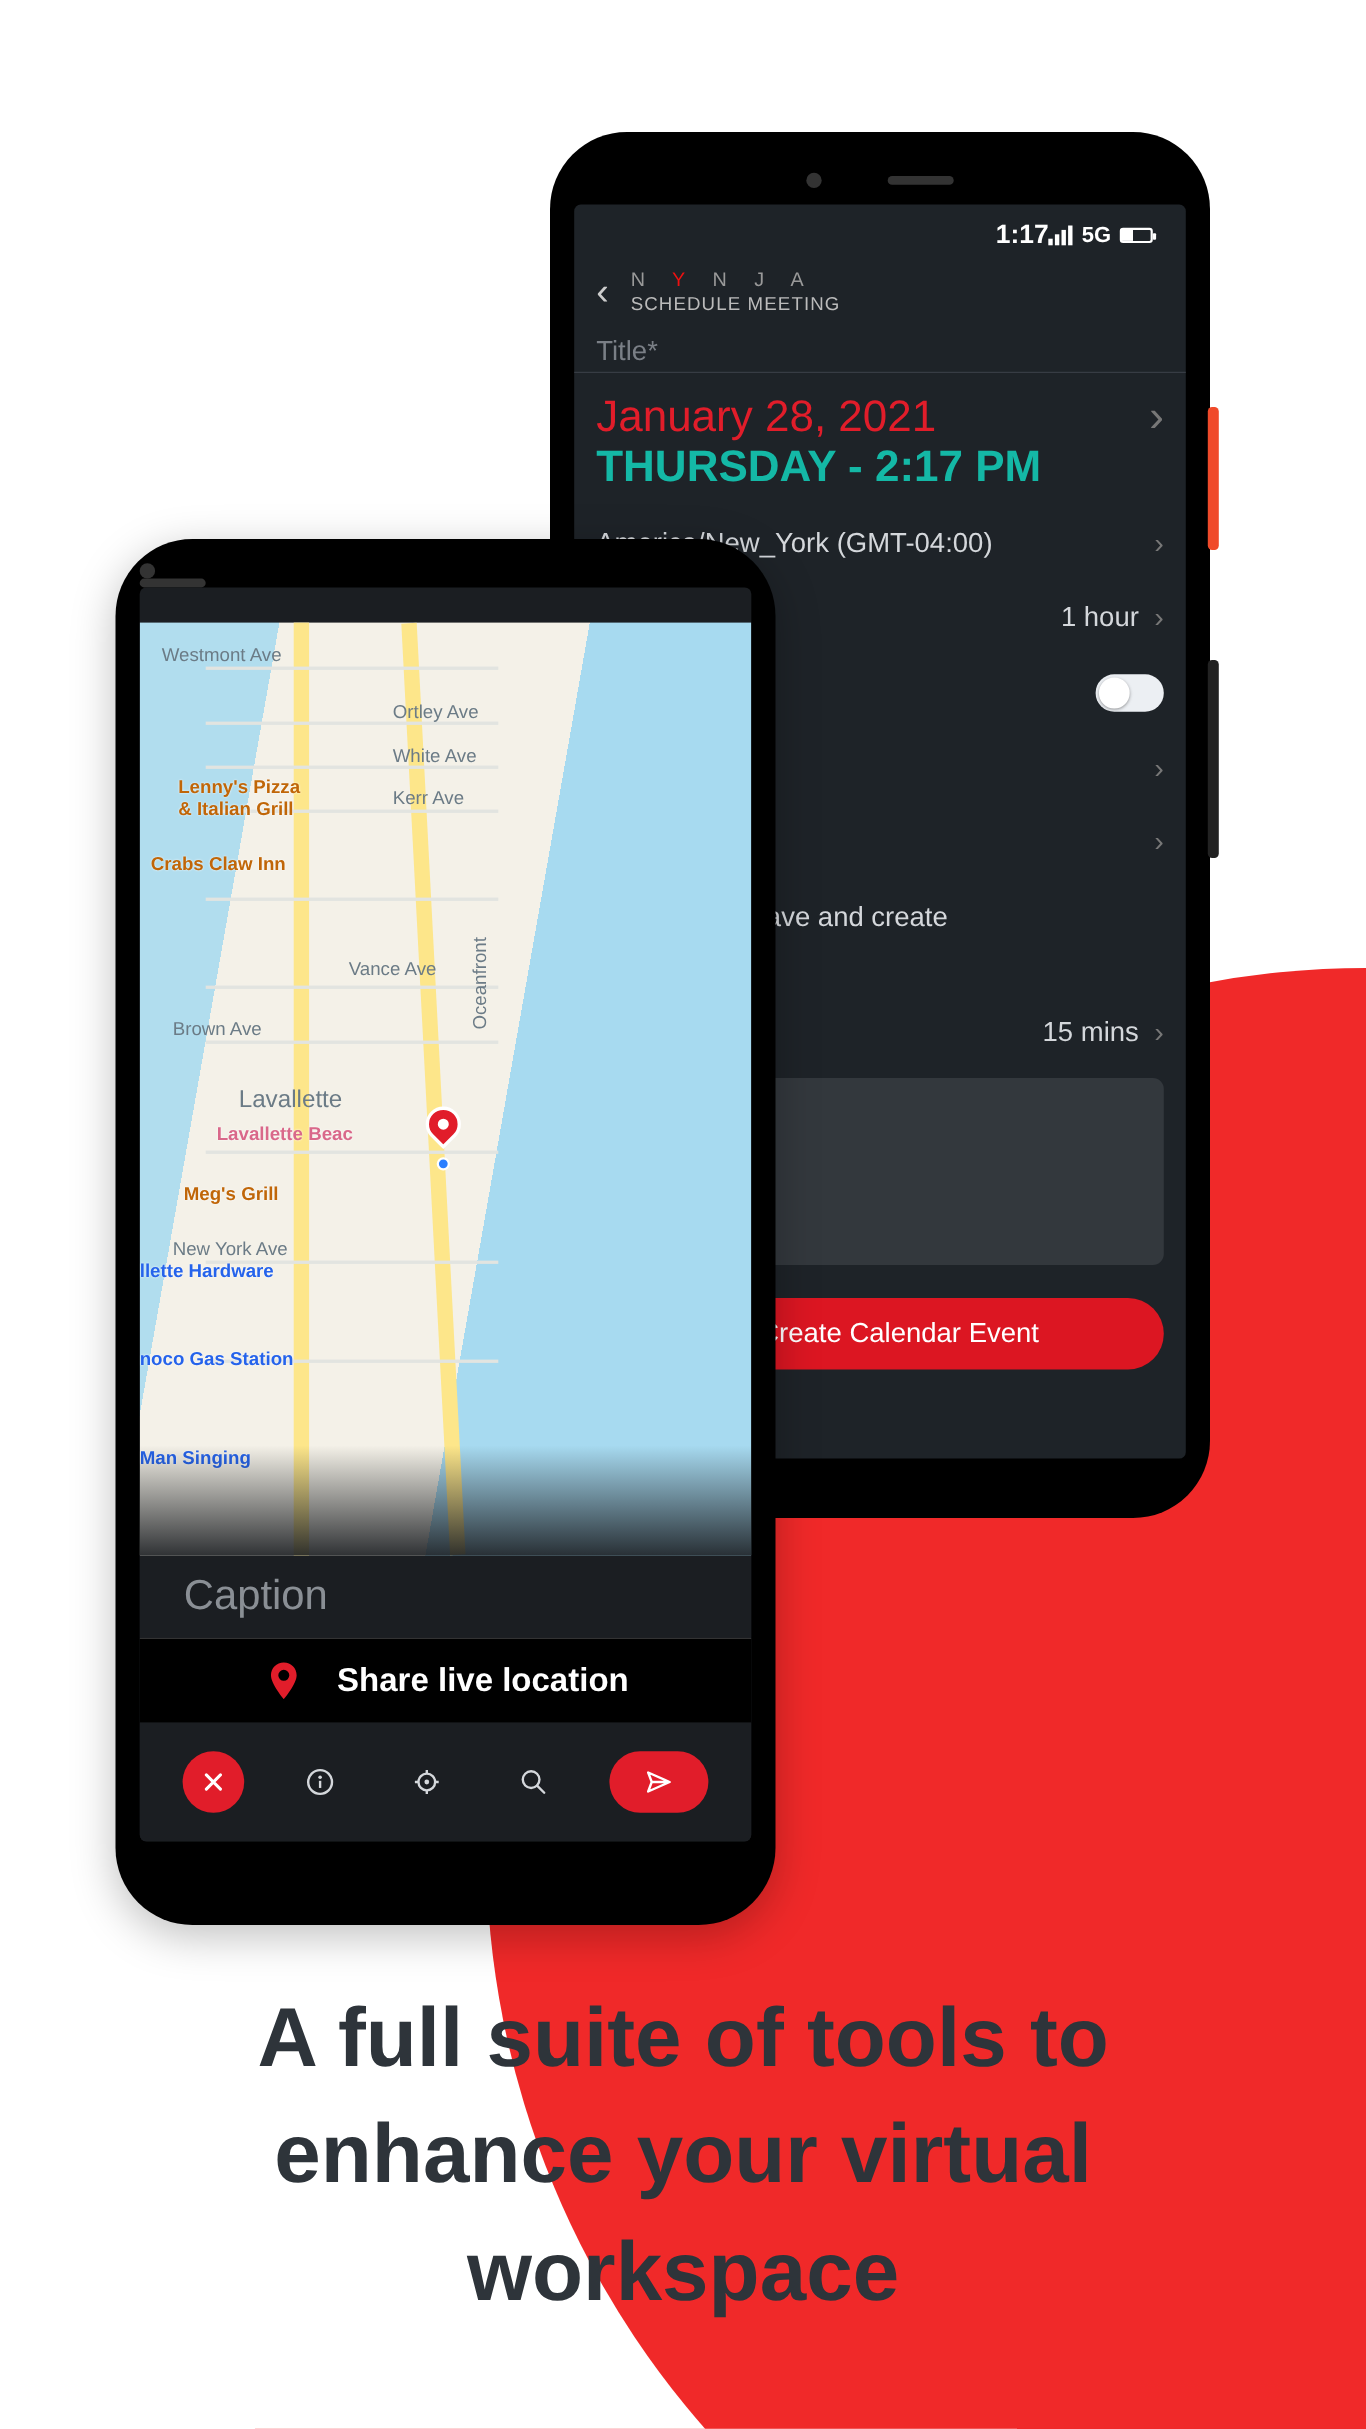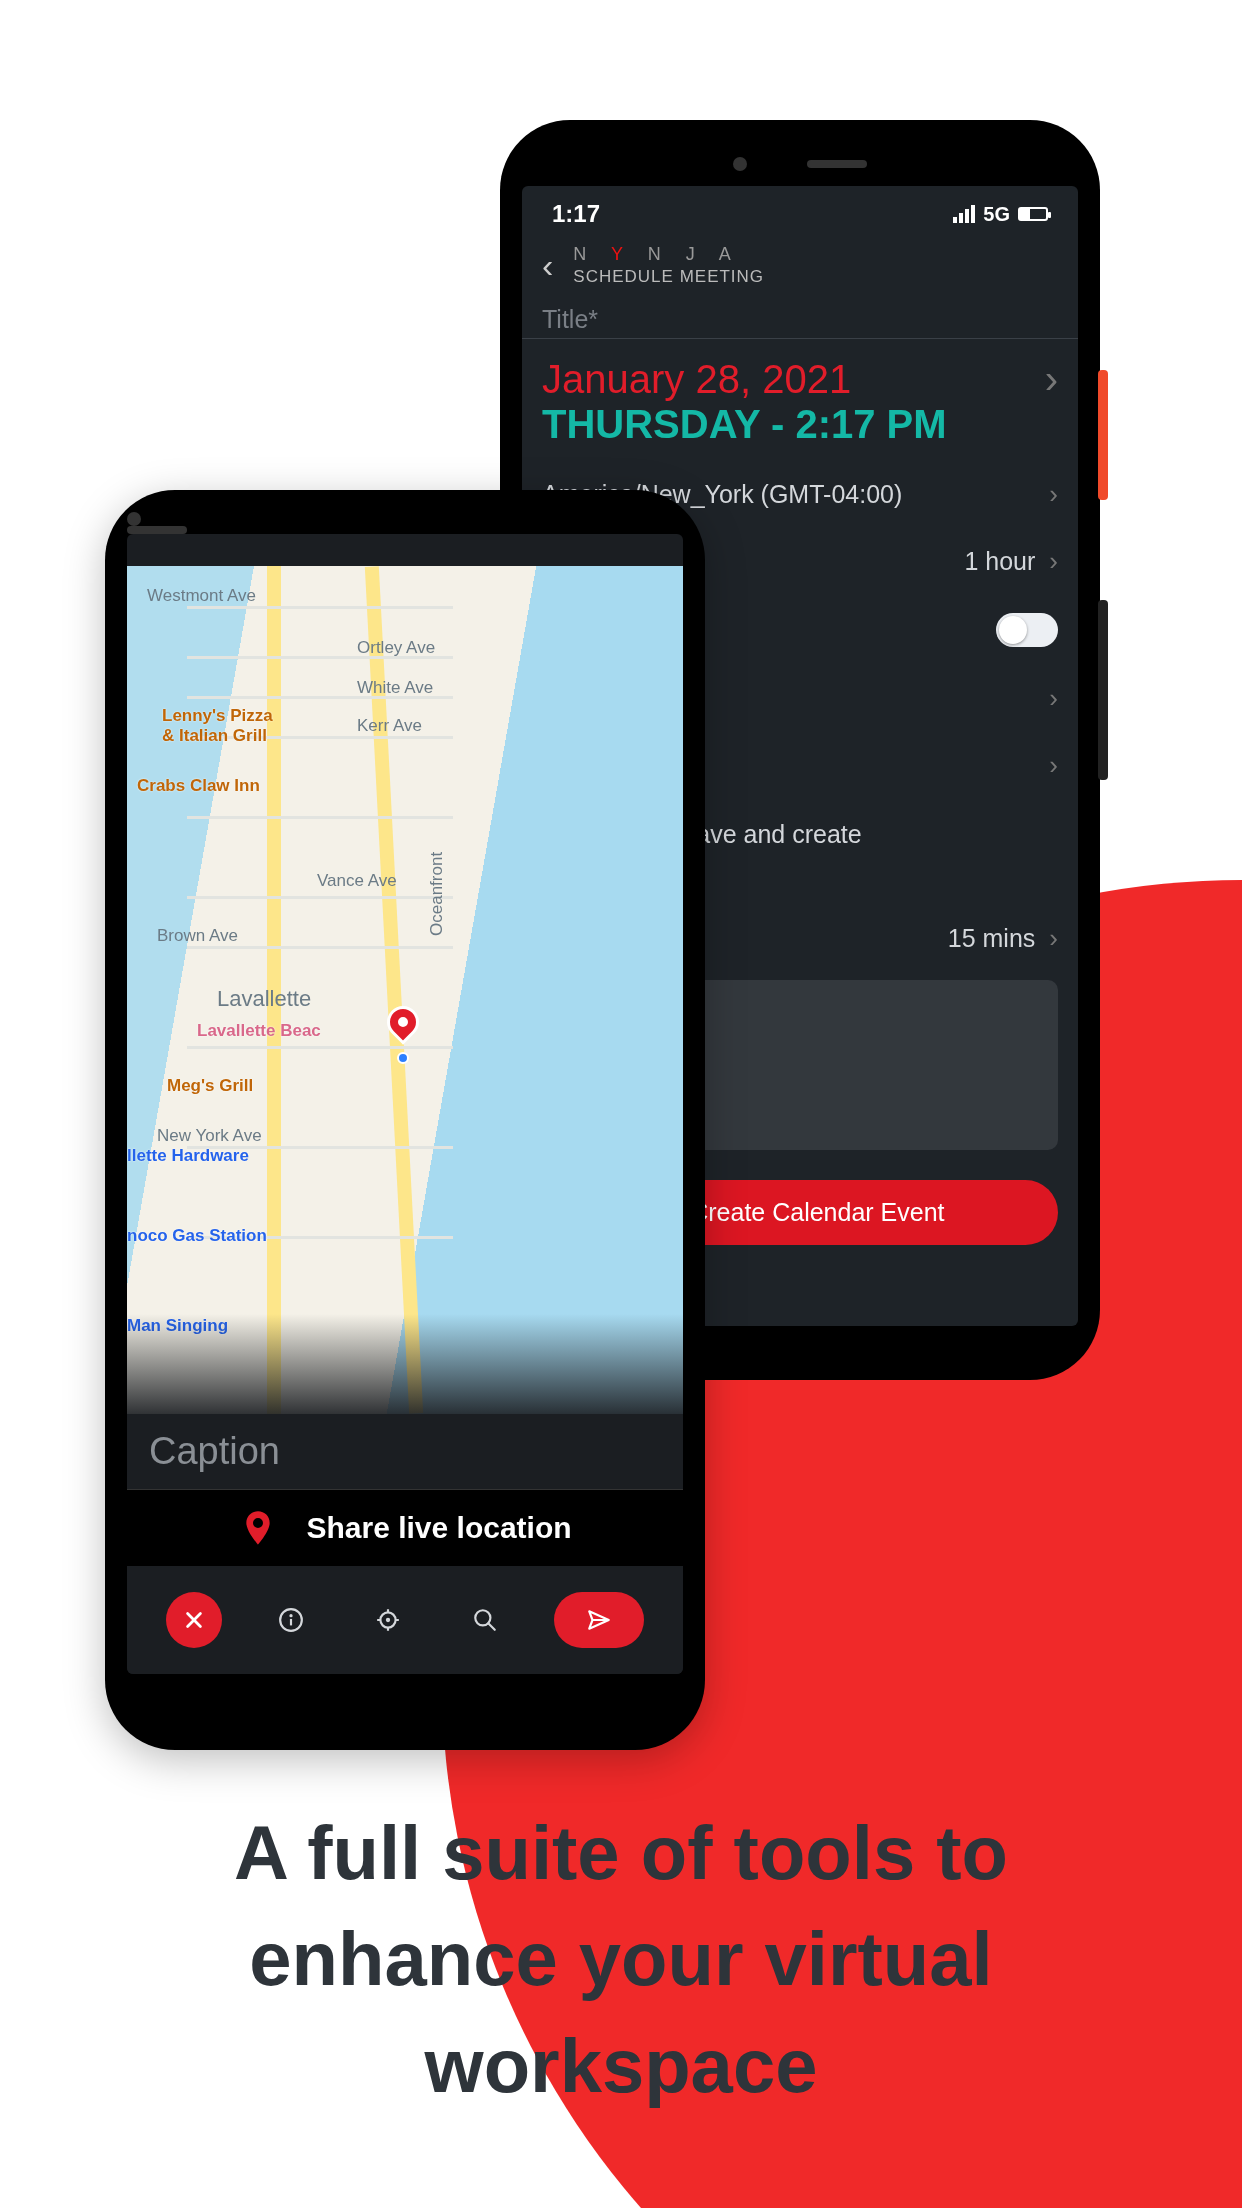--- a/index.html
+++ b/index.html
@@ -63,21 +63,21 @@
     border-radius: 6px;
     height: 1140px;
     color: #e5e7eb;
     font-size: 24px;
     display:flex;
     flex-direction:column;
     padding: 0;
   }
   .status-bar-b {
     display:flex;
-    justify-content:space-between;
+    justify-content:flex-end;
     align-items:center;
     padding: 14px 30px 6px 30px;
     font-size: 24px;
     font-weight: 600;
     color:#fff;
   }
   .status-right { display:flex; gap:8px; align-items:center; font-size:20px;}
   .bars { display:flex; align-items:flex-end; gap:2px;}
   .bars span { width:4px; background:#fff; display:block; }
   .bars span:nth-child(1){height:6px;} .bars span:nth-child(2){height:10px;}
@@ -201,21 +201,21 @@
   }
   .pin::after { content:''; width:10px; height:10px; background:#fff; border-radius:50%; position:absolute; top:8px; left:8px;}
   .bluedot { position:absolute; width:12px; height:12px; background:#2b7fff; border-radius:50%; border:2px solid #fff;}
   .map-fade {
     position:absolute;
     left:0; right:0; bottom:0;
     height:100px;
     background: linear-gradient(to bottom, rgba(27,30,34,0) 0%, rgba(27,30,34,.9) 100%);
   }
   .caption-row {
-    padding: 16px 22px;
+    padding: 16px 40px;
     font-size: 38px;
     color:#8a8f95;
     background:#1b1e22;
     border-bottom:1px solid #333;
   }
   .share-row {
     display:flex;
     align-items:center;
     justify-content:center;
     gap: 28px;

